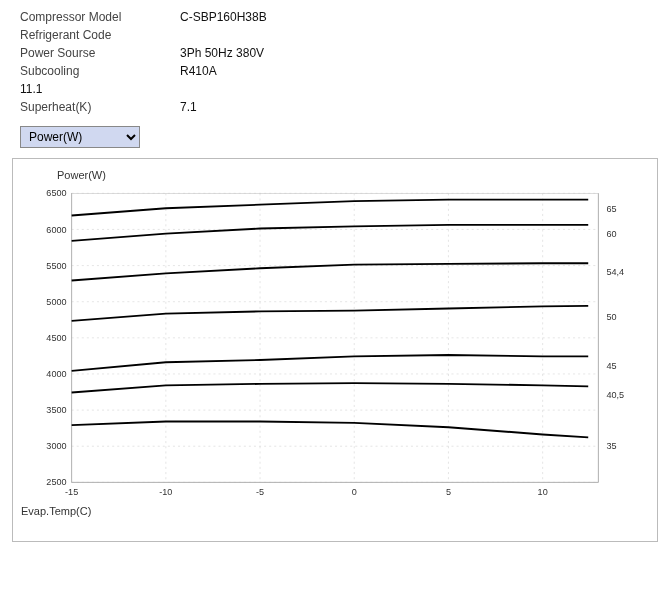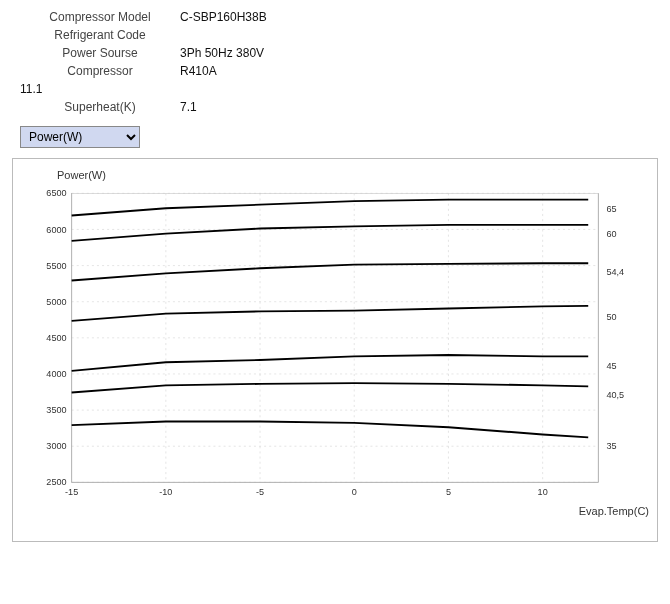--- a/index.html
+++ b/index.html
@@ -15,21 +15,20 @@
       padding: 8px 20px 4px 20px;
     }
     .info-row {
       display: flex;
       align-items: center;
       padding: 2px 0;
     }
     .info-label {
       width: 160px;
       color: #444;
-      text-align: center;
     }
     .info-value {
       font-weight: normal;
       color: #111;
     }
     .dropdown-row {
       padding: 6px 20px 6px 20px;
     }
     .dropdown-select {
       background: #d0d8f0;
@@ -56,21 +55,21 @@
     .chart-area {
       position: relative;
       width: 100%;
       height: 320px;
     }
     svg.main-chart {
       width: 100%;
       height: 100%;
     }
     .x-axis-label {
-      text-align: right;
+      text-align: left;
       font-size: 11px;
       color: #333;
       margin-top: 2px;
     }
   </style>
 </head>
 <body>
 
 <div class="info-table">
   <div class="info-row">
@@ -79,21 +78,21 @@
   </div>
   <div class="info-row">
     <span class="info-label">Refrigerant Code</span>
     <span class="info-value"></span>
   </div>
   <div class="info-row">
     <span class="info-label">Power Sourse</span>
     <span class="info-value">3Ph  50Hz  380V</span>
   </div>
   <div class="info-row">
-    <span class="info-label">Compressor</span>
+    <span class="info-label">Subcooling</span>
     <span class="info-value">R410A</span>
   </div>
   <div class="info-row">
     <span class="info-value">11.1</span>
   </div>
   <div class="info-row">
     <span class="info-label">Superheat(K)</span>
     <span class="info-value">7.1</span>
   </div>
 </div>

